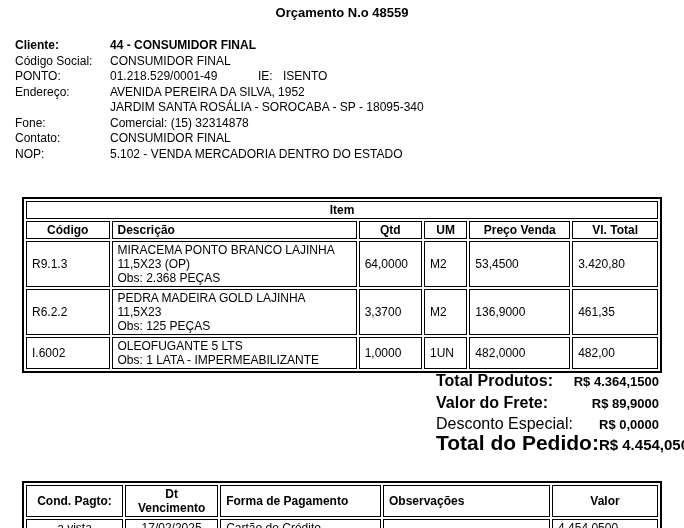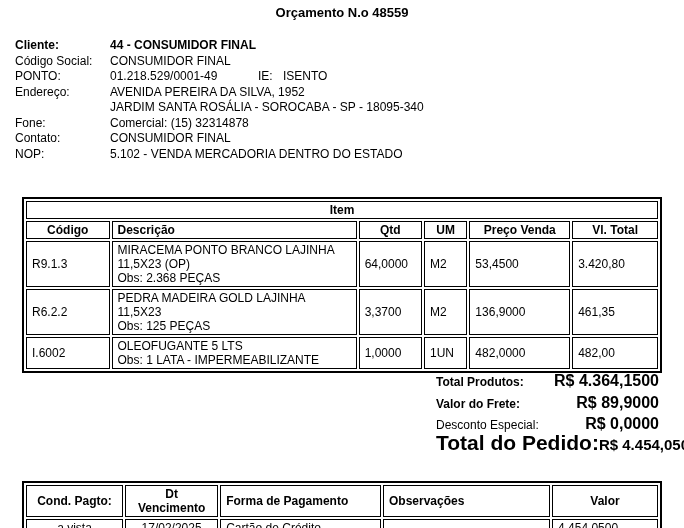--- a/index.html
+++ b/index.html
@@ -36,22 +36,22 @@
   .doc td.right { text-align:left; }
   #itemTable { top:197px; }
   #payTable  { top:481px; }
   .desc-line { line-height:14px; }
   
   .totals { position:absolute; left:436px; top:366px; width:223px; height:92px; }
   .trow {
     position:absolute; left:0; width:100%;
     display:flex; justify-content:space-between; align-items:baseline;
   }
-  .trow .tlabel { font-size:12px; font-weight:bold; white-space:nowrap; }
-  .trow .tvalue { font-size:16px; font-weight:bold; white-space:nowrap; }
+  .trow .tlabel { font-size:16px; font-weight:bold; white-space:nowrap; }
+  .trow .tvalue { font-size:13px; font-weight:bold; white-space:nowrap; }
   .trow.normal-label .tlabel { font-weight:normal; }
   .trow.grand .tlabel { font-size:21px; font-weight:bold; }
   .trow.grand .tvalue { font-size:15px; font-weight:bold; }
 </style>
 </head>
 <body>
 
 <div class="page">
 
   <div class="title">Orçamento N.o 48559</div>

